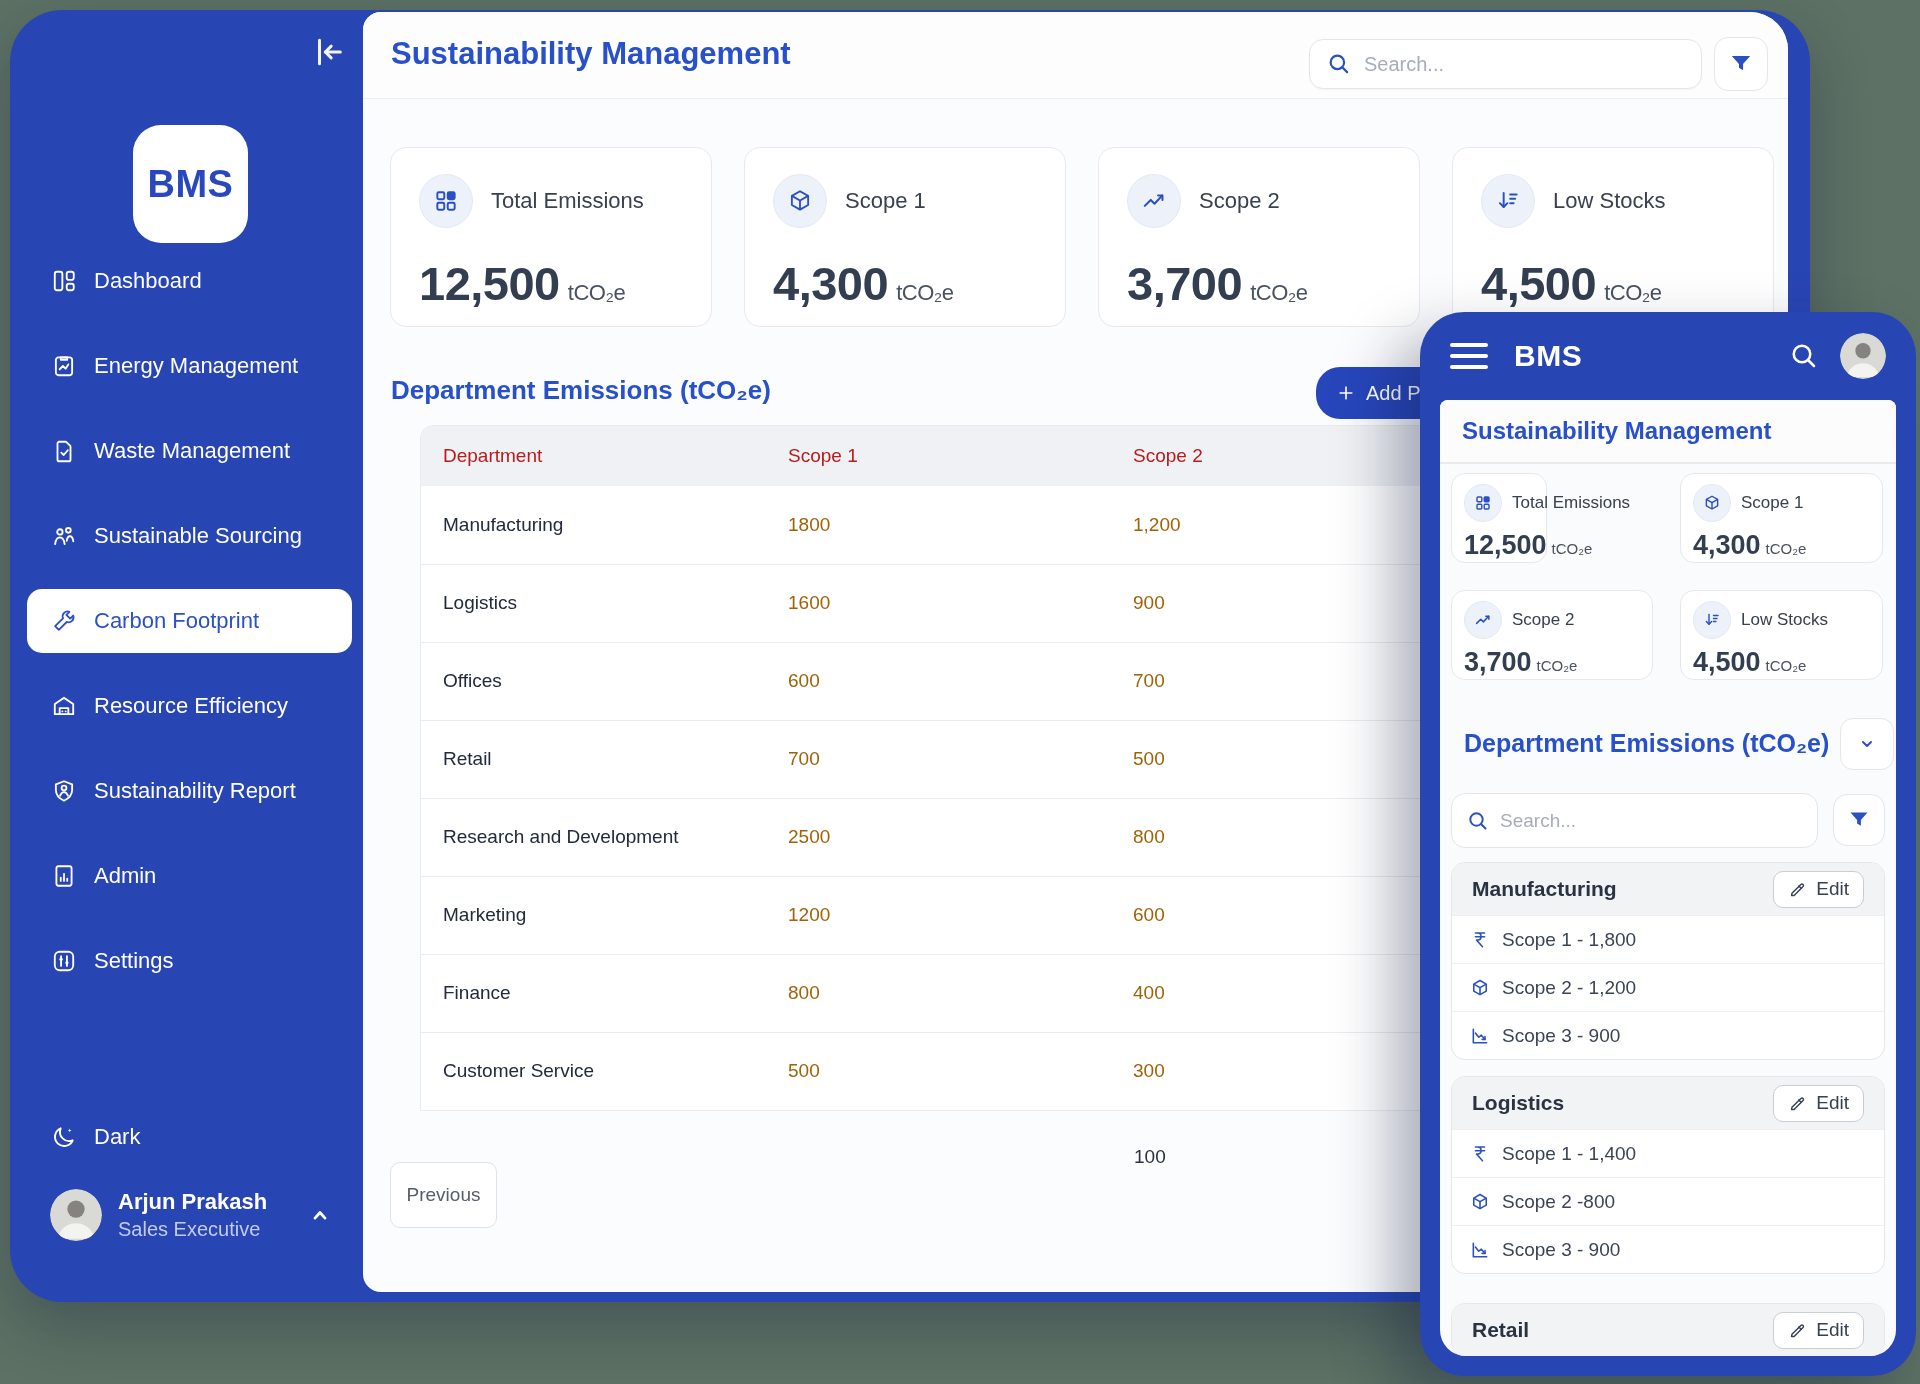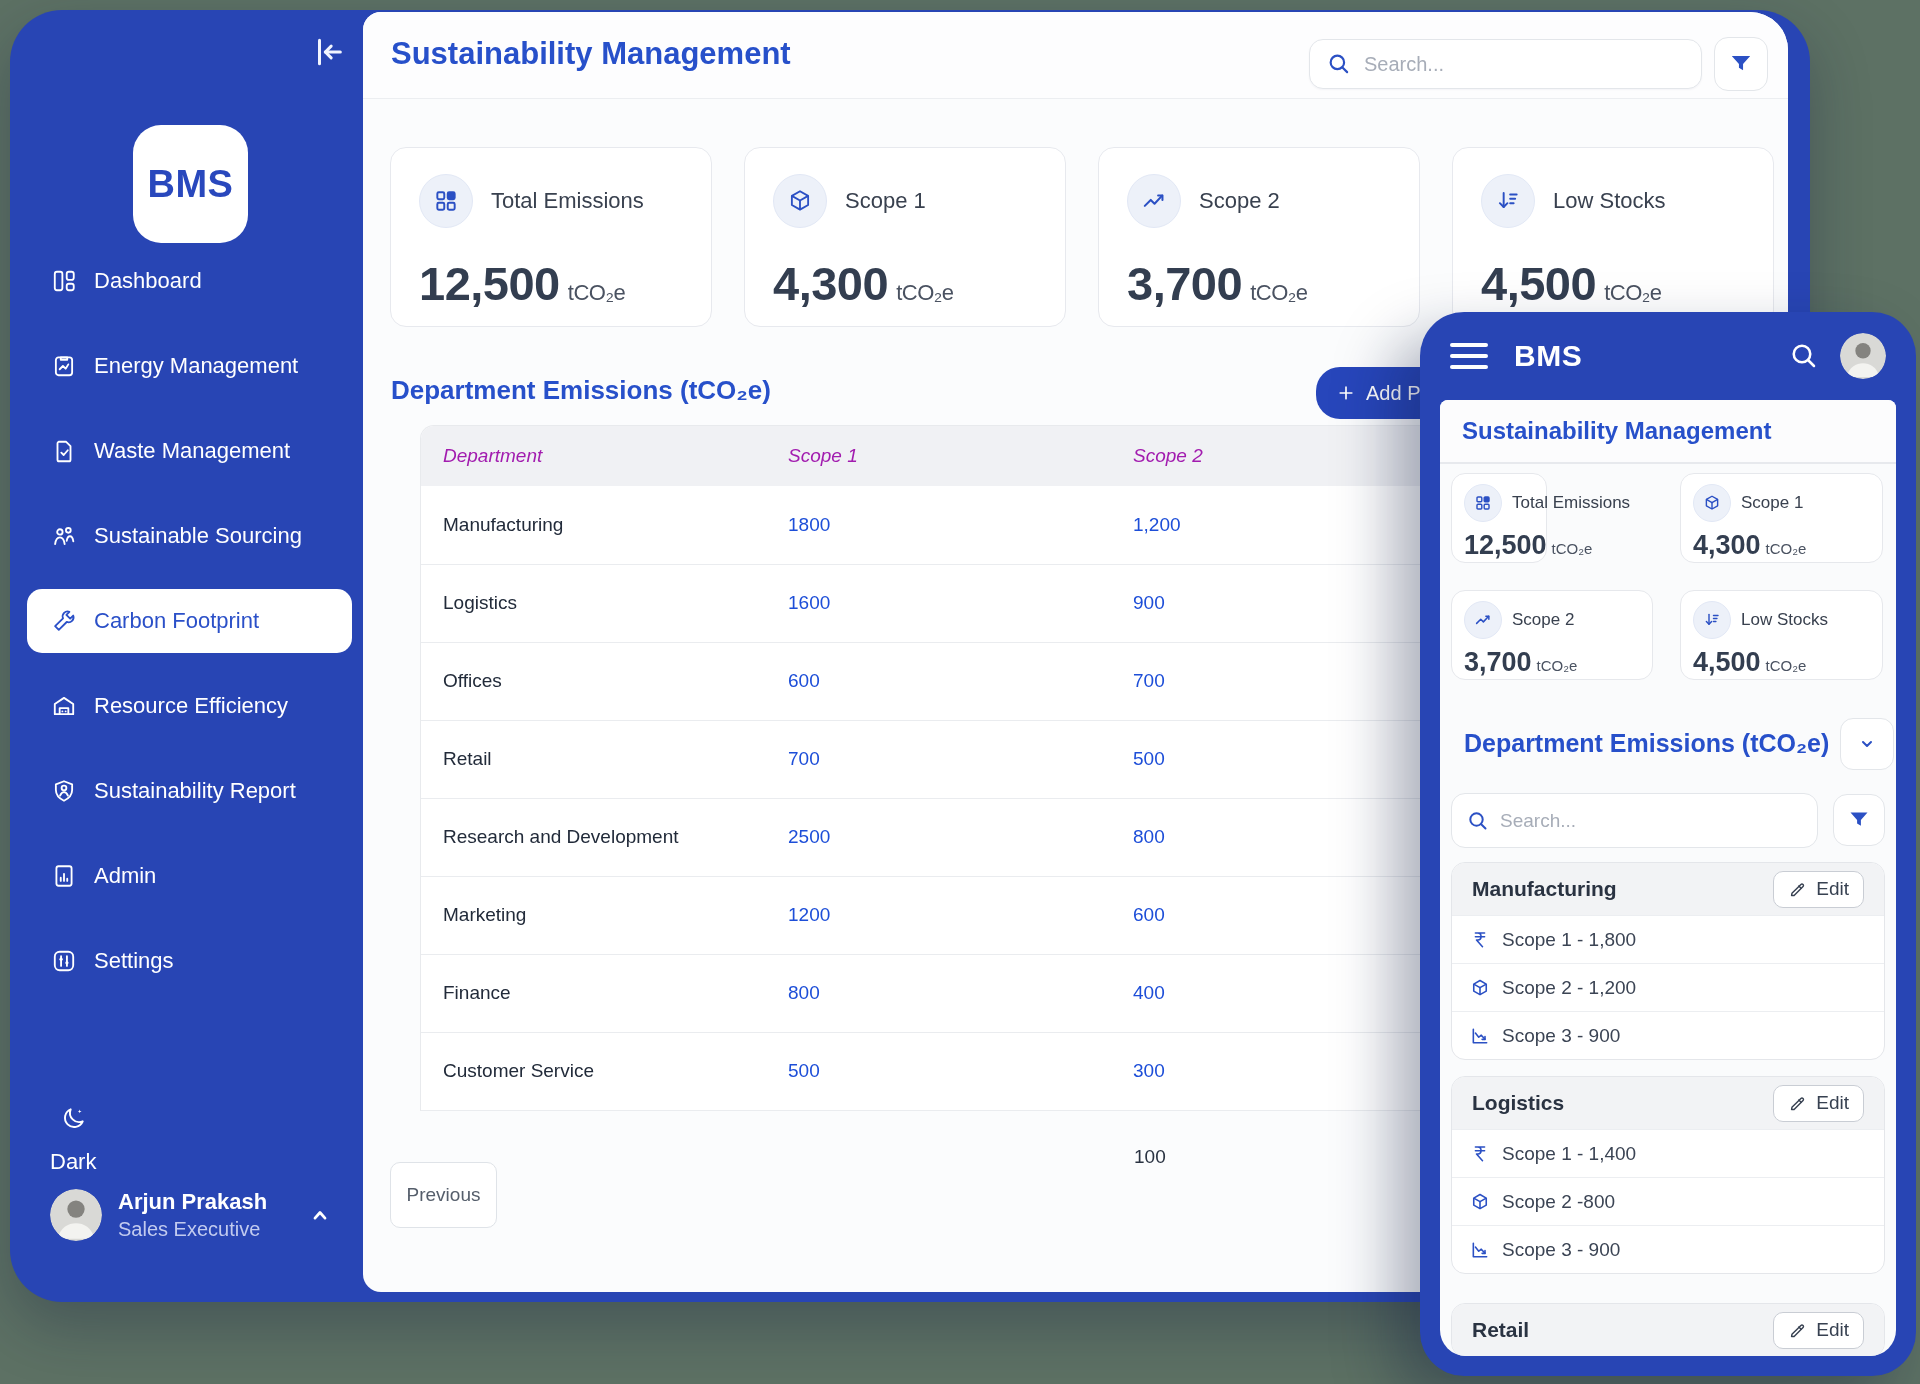--- a/index.html
+++ b/index.html
@@ -15,21 +15,21 @@
   .collapse-btn { position:absolute; top:22px; right:16px; width:40px; height:40px; background:none; border:none; color:#f2f5ff; cursor:pointer; }
   .logo { position:absolute; left:123px; top:115px; width:115px; height:118px; background:#fff; border-radius:28px;
           display:flex; align-items:center; justify-content:center; }
   .logo span { color:#2948bd; font-size:38px; font-weight:700; letter-spacing:.5px; }
   .nav { position:absolute; left:17px; right:11px; top:239px; display:flex; flex-direction:column; gap:21px; }
   .nav-item { display:flex; align-items:center; gap:17px; height:64px; padding-left:23px; border-radius:15px;
               color:#fff; font-size:22px; cursor:pointer; }
   .nav-item .nicon { width:27px; height:27px; flex:0 0 27px; display:flex; align-items:center; justify-content:center; }
   .nav-item.active { background:#fff; color:#2b50c8; font-weight:500; }
   .dark-toggle { position:absolute; left:40px; top:1095px; height:64px; display:flex; align-items:center; gap:17px;
-                 color:#fff; font-size:22px; cursor:pointer;flex-direction:column; }
+                 color:#fff; font-size:22px; cursor:pointer; }
   .profile { position:absolute; left:40px; right:28px; top:1173px; height:64px; display:flex; align-items:center; cursor:pointer; }
   .avatar { width:52px; height:52px; border-radius:50%; overflow:hidden; flex:0 0 52px; }
   .profile .pinfo { margin-left:16px; flex:1; }
   .pname { font-size:22px; font-weight:700; color:#fff; }
   .prole { font-size:20px; color:#c2cbef; margin-top:3px; }
 
   
   .main { position:absolute; left:353px; top:2px; width:1425px; height:1280px; background:#fbfcfd;
           border-radius:18px 38px 38px 18px; overflow:hidden; }
   .main-header { position:absolute; left:0; top:0; width:100%; height:87px; border-bottom:1px solid #eceef1; background:#fdfdfe; }
@@ -54,22 +54,22 @@
 
   .section-title { position:absolute; left:28px; top:363px; font-size:26px; font-weight:700; color:#2750ca; }
   .add-btn { position:absolute; left:953px; top:355px; width:220px; height:52px; background:#2746bb; color:#fff; border:none;
              border-radius:24px; font-size:20px; display:flex; align-items:center; gap:10px; padding-left:20px; cursor:pointer; }
 
   
   .table-wrap { position:absolute; left:57px; top:413px; width:1354px; background:#fff; border:1px solid #e8eaed;
                 border-bottom:none; border-radius:14px 14px 0 0; overflow:hidden; }
   table { width:100%; border-collapse:collapse; table-layout:fixed; }
   col.c1 { width:345px; } col.c2 { width:345px; } col.c3 { width:345px; }
-  thead th { height:60px; background:#f0f1f4; text-align:left; font-weight:400; font-size:19px; color:#a21caf; padding-left:22px;font-style:italic; }
-  tbody td { height:78px; border-bottom:1px solid #eaecef; font-size:19px; color:#1d4ed8; padding-left:22px; background:#fff; }
+  thead th { height:60px; background:#f0f1f4; text-align:left; font-weight:400; font-size:19px; color:#b91c1c; padding-left:22px; }
+  tbody td { height:78px; border-bottom:1px solid #eaecef; font-size:19px; color:#a16207; padding-left:22px; background:#fff; }
   tbody td:first-child { font-weight:500; color:#222b3a; }
   .partial-row { position:absolute; left:58px; top:1106px; width:1352px; height:78px; }
   .partial-row span { position:absolute; left:713px; top:0; height:100%; display:flex; align-items:center; font-size:19px; color:#2a3342; }
   .prev-btn { position:absolute; left:27px; top:1150px; width:107px; height:66px; background:#fff; border:1px solid #dfe3e8;
               border-radius:10px; font-size:19px; color:#555e6b; cursor:pointer; }
   .page-status { position:absolute; left:57px; top:1168px; width:1354px; text-align:center; font-size:19px; color:#3f4856; }
 
   
   .mobile { position:absolute; left:1420px; top:312px; width:496px; height:1064px; background:#2845b4; border-radius:44px;
             z-index:20; box-shadow:-26px 26px 60px rgba(15,25,60,.35); }

